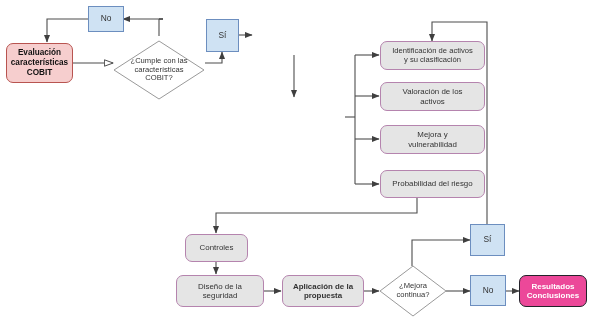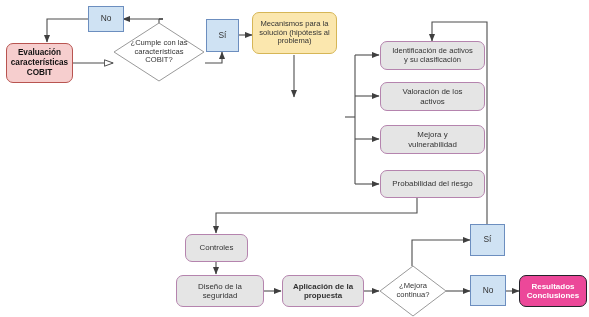--- a/index.html
+++ b/index.html
@@ -146,36 +146,33 @@
       <path d="M487,224 L487,22 L432,22 L432,41" marker-end="url(#arrowFilled)"></path>
 
       <path d="M506,291 L519,291" marker-end="url(#arrowFilled)"></path>
     </g>
   </svg>
 
   <div class="node rounded n-pink-strong" style="left:6px; top:43px; width:67px; height:40px; font-size:8.2px;">Evaluación
 características
 COBIT</div>
 
-  <div class="diamond-wrap" style="left:113px; top:22px; width:92px; height:60px;">
+  <div class="diamond-wrap" style="left:113px; top:40px; width:92px; height:60px;">
     <svg class="diamond-shape" viewBox="0 0 92 60" xmlns="http://www.w3.org/2000/svg">
       <polygon points="46,1 91,30 46,59 1,30" fill="#ffffff" stroke="#9a9a9a" stroke-width="1"></polygon>
     </svg>
     <div class="diamond-label" style="font-size:7.6px;">¿Cumple con las
 características
 COBIT?</div>
   </div>
 
   <div class="node n-blue" style="left:88px; top:6px; width:36px; height:26px; font-size:8.4px;">No</div>
 
   <div class="node n-blue" style="left:206px; top:19px; width:33px; height:33px; font-size:8.4px;">Sí</div>
 
-  <div class="node rounded n-yellow" style="left:252px; top:12px; width:85px; height:42px; font-size:7.6px;">Mecanismos para la
-solución (hipótesis al
-problema)</div>
 
 
   <div class="node rounded n-mauve" style="left:380px; top:41px; width:105px; height:29px; font-size:7.6px;">Identificación de activos
 y su clasificación</div>
 
   <div class="node rounded n-mauve" style="left:380px; top:82px; width:105px; height:29px; font-size:7.9px;">Valoración de los
 activos</div>
 
   <div class="node rounded n-mauve" style="left:380px; top:125px; width:105px; height:29px; font-size:7.9px;">Mejora y
 vulnerabilidad</div>

